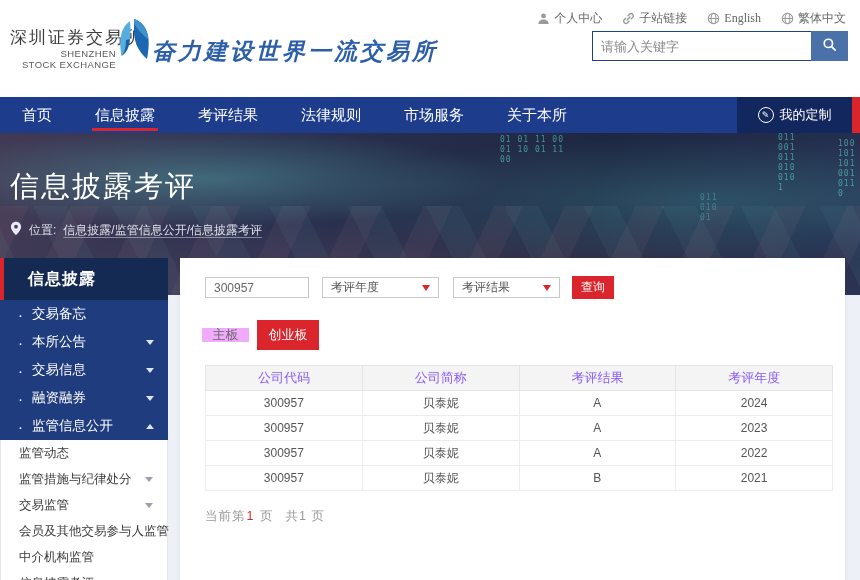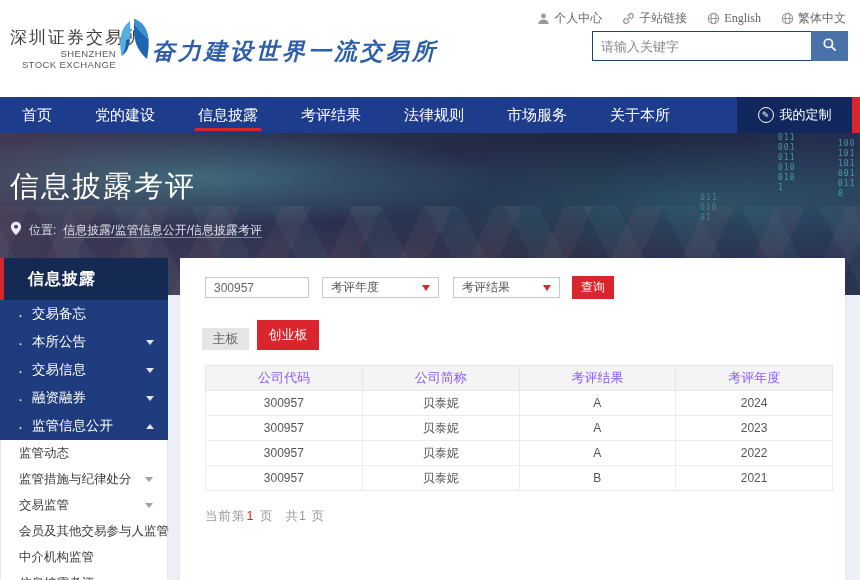--- a/index.html
+++ b/index.html
@@ -67,21 +67,21 @@
 
   
   .card { position:absolute; left:180px; top:258px; width:665px; height:400px; background:#fff; z-index:2; box-shadow:0 1px 5px rgba(40,60,110,.08); }
   .code-input { position:absolute; left:25px; top:19px; width:104px; height:21px; border:1px solid #c9c9c9; font-size:12px; color:#666; padding:0 8px; outline:none; }
   .dropdown { position:absolute; top:19px; height:21px; border:1px solid #c9c9c9; background:#fff; display:flex; align-items:center; padding:0 8px; font-size:12px; color:#555; cursor:pointer; }
   .dd-year { left:142px; width:117px; }
   .dd-result { left:273px; width:107px; }
   .caret-red { margin-left:auto; width:0; height:0; border-left:4.5px solid transparent; border-right:4.5px solid transparent; border-top:6px solid #d9252b; }
   .query-btn { position:absolute; left:392px; top:18px; width:42px; height:23px; background:#d9252b; color:#fff; border:none; font-size:12px; cursor:pointer; }
   .tab { position:absolute; display:flex; align-items:center; justify-content:center; cursor:pointer; }
-  .tab-main { left:22px; top:70px; width:47px; height:22px; background:#e5e5e5; color:#666; font-size:13px;font-family:Liberation Serif, serif; }
+  .tab-main { left:22px; top:70px; width:47px; height:14px; background:#f0abfc; color:#666; font-size:13px;font-family:Liberation Serif, serif; }
   .tab-gem { left:77px; top:62px; width:62px; height:30px; background:#d9252b; color:#fff; font-size:13px; }
   table.results { position:absolute; left:25px; top:107px; width:628px; border-collapse:collapse; table-layout:fixed; }
   table.results th { height:25px; background:#f4f4f4; border:1px solid #e4e4e4; font-weight:normal; font-size:13px; color:#8b5cf6; }
   table.results td { height:25px; border:1px solid #ececec; text-align:center; font-size:12px; color:#555; }
   .pager { position:absolute; left:25px; top:250px; font-size:12.5px; color:#999; letter-spacing:1px; }
   .pager .cur { color:#d9252b; padding:0 1px; }
   .pager .gap { display:inline-block; width:12px; }
 </style>
 </head>
 <body>
@@ -161,35 +161,35 @@
               <line x1="10.2" y1="10.2" x2="14" y2="14" stroke="#fff" stroke-width="1.8" stroke-linecap="round"></line>
             </svg>
         </span>
       </button>
     </div>
   </div>
 
   <div class="nav">
     <div class="nav-items">
       <div class="nav-item">首页</div>
-      <div class="nav-item">党的建设</div>
       <div class="nav-item active">信息披露</div>
       <div class="nav-item">考评结果</div>
       <div class="nav-item">法律规则</div>
       <div class="nav-item">市场服务</div>
       <div class="nav-item">关于本所</div>
     </div>
     <div class="nav-custom">
       <span class="custom-circ">✎</span>
       <span>我的定制</span>
     </div>
     <div class="nav-redstrip"></div>
   </div>
 
   <div class="banner">
+    <div class="bits b1">01 01 11 00 01 10 01 11 00</div>
     <div class="bits b2">0110010110100101</div>
     <div class="bits b3">1001011010010110</div>
     <div class="bits b4">01101001</div>
     <div class="banner-title">信息披露考评</div>
     <div class="crumb">
       <span>
         <svg width="12" height="15" viewBox="0 0 12 15">
             <path d="M6 .8 C3 .8 .9 3 .9 5.8 C.9 9.6 6 14.2 6 14.2 S11.1 9.6 11.1 5.8 C11.1 3 9 .8 6 .8 Z M6 7.6 A1.9 1.9 0 1 1 6 3.8 A1.9 1.9 0 0 1 6 7.6 Z" fill="#e8ebf3"></path>
           </svg>
       </span>

